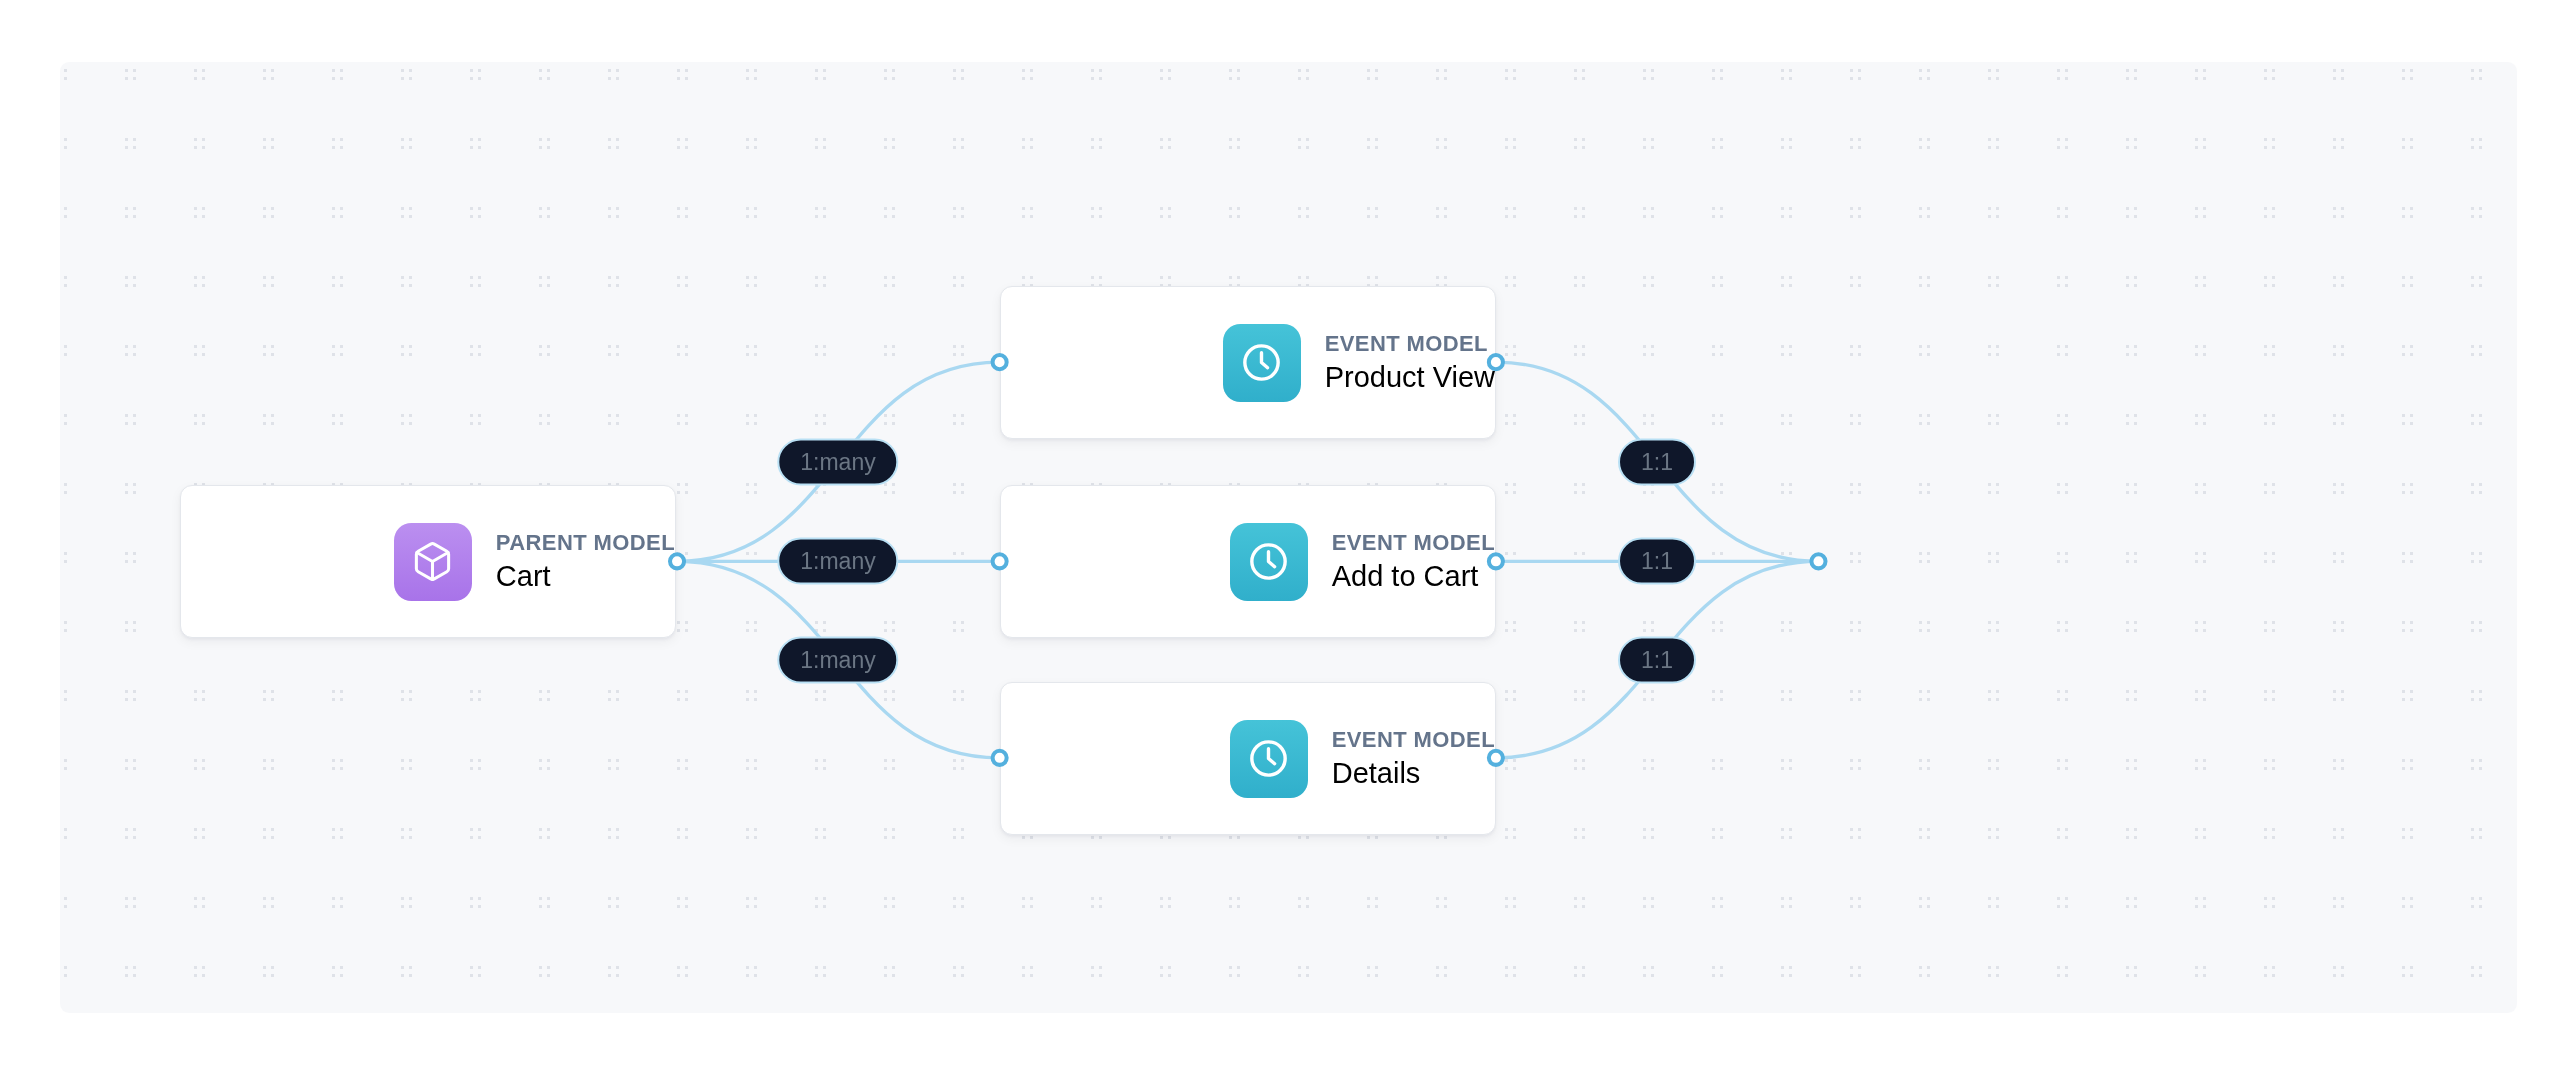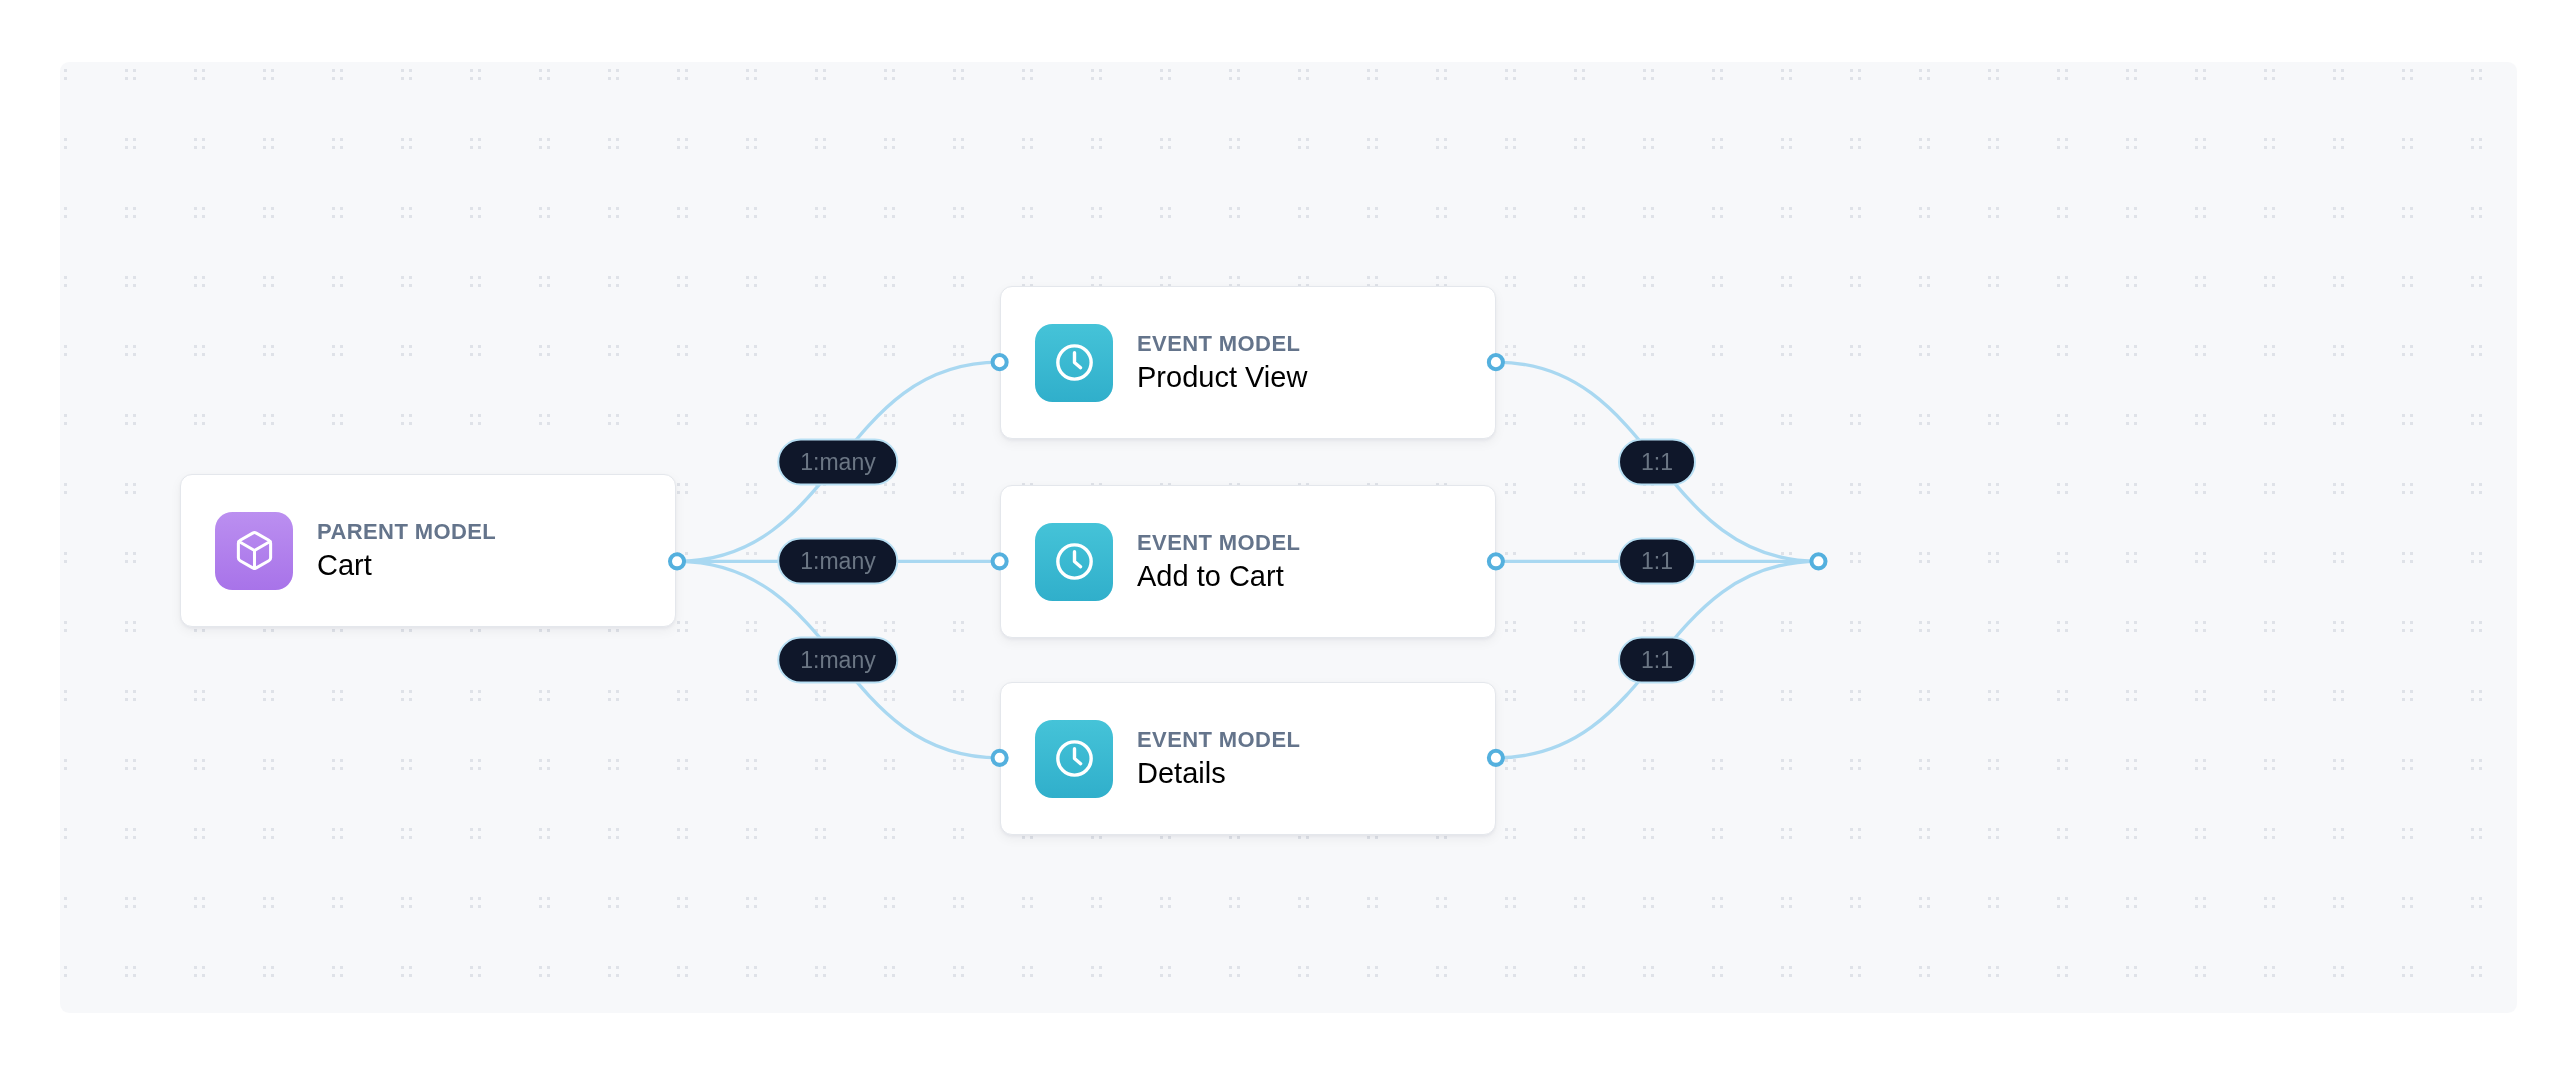--- a/index.html
+++ b/index.html
@@ -50,20 +50,21 @@
     width: 496px; height: 153px;
     background: #ffffff;
     border: 1.3px solid #e4e7ec;
     border-radius: 12px;
     box-shadow: 0 4px 12px rgba(16,24,40,0.05), 0 1.3px 2.7px rgba(16,24,40,0.04);
     display: flex;
     align-items: center;
     box-sizing: border-box;
     padding-left: 34px;
     z-index: 2;
+    justify-content: flex-end;
   }
   .node .tile {
     width: 78px; height: 78px;
     border-radius: 17.4px;
     flex: 0 0 auto;
     display: flex;
     align-items: center;
     justify-content: center;
   }
   .tile.purple { background: linear-gradient(180deg, #bb8ff0 0%, #a873e9 100%); }
@@ -127,21 +128,21 @@
     <circle class="handle" cx="1009" cy="837" r="10.5"></circle>
     <circle class="handle" cx="1490" cy="540" r="10.5"></circle>
     <circle class="handle" cx="2230" cy="540" r="10.5"></circle>
     <circle class="handle" cx="1490" cy="837" r="10.5"></circle>
     <circle class="handle" cx="2230" cy="837" r="10.5"></circle>
     <circle class="handle" cx="1490" cy="1130" r="10.5"></circle>
     <circle class="handle" cx="2230" cy="1130" r="10.5"></circle>
     <circle class="handle" cx="2711" cy="837" r="10.5"></circle>
   </svg>
 
-  <div class="node" style="left:180px; top:474px;">
+  <div class="node" style="left:180px; top:485px;">
     <div class="tile purple">
       <svg viewBox="0 0 24 24" fill="none" stroke="#ffffff" stroke-width="1.7" stroke-linecap="round" stroke-linejoin="round">
         <path d="M21 8a2 2 0 0 0-1-1.73l-7-4a2 2 0 0 0-2 0l-7 4A2 2 0 0 0 3 8v8a2 2 0 0 0 1 1.73l7 4a2 2 0 0 0 2 0l7-4A2 2 0 0 0 21 16Z"></path>
         <path d="m3.3 7 8.7 5 8.7-5"></path>
         <path d="M12 22V12"></path>
       </svg>
     </div>
     <div class="txt">
       <div class="type-label">PARENT MODEL</div>
       <div class="model-name">Cart</div>

